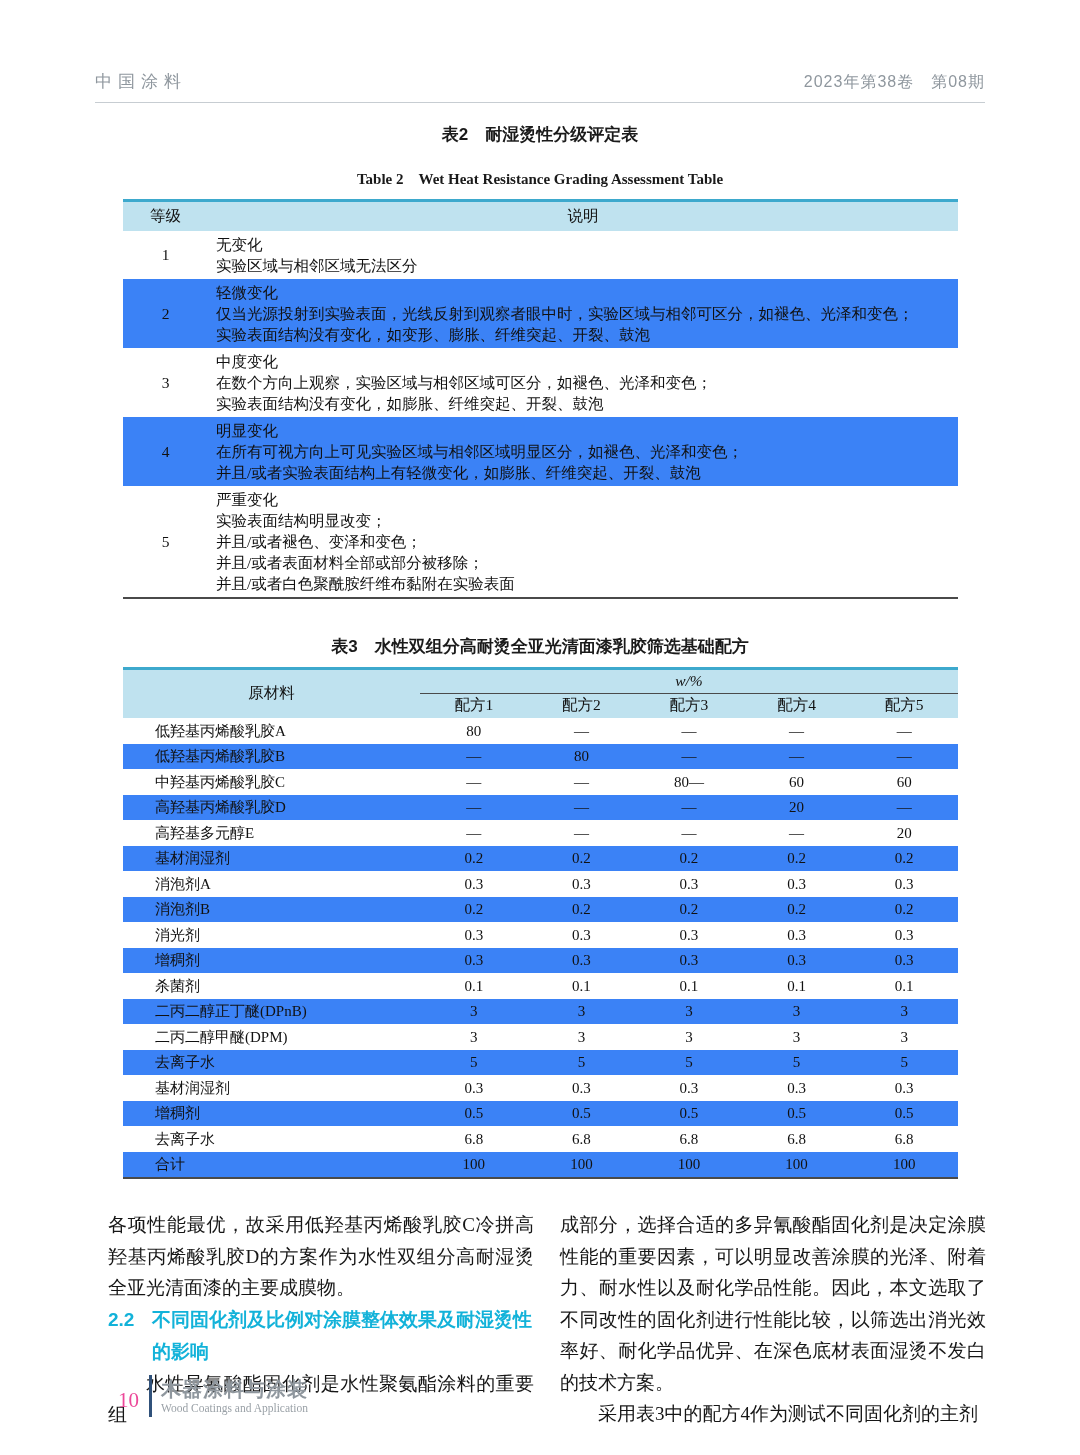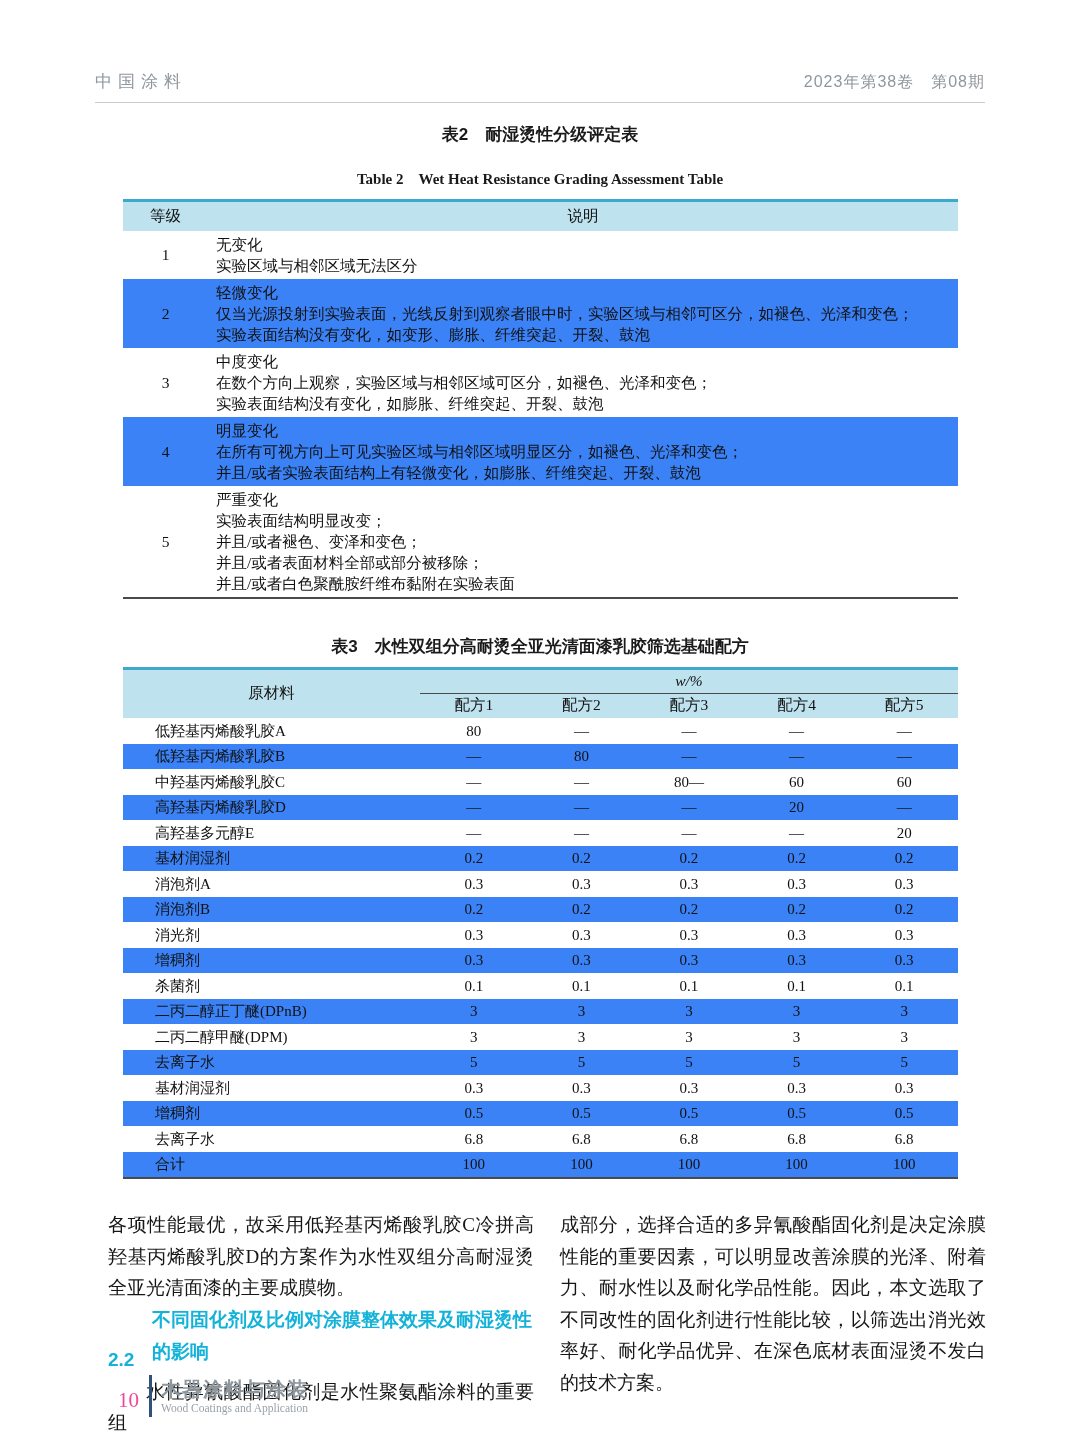--- a/index.html
+++ b/index.html
@@ -52,21 +52,21 @@
   .table3 .mat-cell { padding-left:32px; }
   .table3 .val-cell { text-align:center; }
 
   
   .body-cols { margin:30px 0 0 108px; width:878px; display:flex; gap:10px;justify-content:space-between; }
   .col { width:426px; font-size:19px; line-height:31.5px; text-align:justify; color:#161616; }
   .para { text-align:justify; }
   .para.indent { text-indent:2em; }
   .sec-heading { display:flex; color:#12b2d9; font-weight:bold;
     font-family:"Liberation Sans","DejaVu Sans",sans-serif; font-size:19px; line-height:32px; }
-  .sec-num { flex:0 0 44px;margin-top:40px; }
+  .sec-num { flex:0 0 44px; }
   .sec-text { flex:1; text-align:left; }
 
   
   .page-footer { position:absolute; left:118px; bottom:38px; display:flex; align-items:center; }
   .page-num { color:#ec4899; font-size:21px; font-family:"Liberation Serif","DejaVu Serif",serif; margin-right:10px; padding-top:8px; }
   .footer-bar { width:3px; height:42px; background:#30517a; margin-right:9px; }
   .footer-text-zh { color:#8f979e; font-weight:bold; font-size:20px; letter-spacing:1px;
     font-family:"Liberation Sans","DejaVu Sans",sans-serif; line-height:24px; }
   .footer-text-en { color:#9aa1a7; font-size:11.5px; font-family:"Liberation Serif","DejaVu Serif",serif; line-height:14px; }
 </style>
@@ -305,20 +305,21 @@
     <div class="col">
       <div class="para">各项性能最优，故采用低羟基丙烯酸乳胶C冷拼高羟基丙烯酸乳胶D的方案作为水性双组分高耐湿烫全亚光清面漆的主要成膜物。</div>
       <div class="sec-heading">
         <span class="sec-num">2.2</span>
         <span class="sec-text">不同固化剂及比例对涂膜整体效果及耐湿烫性的影响</span>
       </div>
       <div class="para indent">水性异氰酸酯固化剂是水性聚氨酯涂料的重要组</div>
     </div>
     <div class="col">
       <div class="para">成部分，选择合适的多异氰酸酯固化剂是决定涂膜性能的重要因素，可以明显改善涂膜的光泽、附着力、耐水性以及耐化学品性能。因此，本文选取了不同改性的固化剂进行性能比较，以筛选出消光效率好、耐化学品优异、在深色底材表面湿烫不发白的技术方案。</div>
+      <div class="para indent">采用表3中的配方4作为测试不同固化剂的主剂</div>
     </div>
   </div>
 
   <div class="page-footer">
     <span class="page-num">10</span>
     <span class="footer-bar"></span>
     <span>
       <div class="footer-text-zh">木器涂料与涂装</div>
       <div class="footer-text-en">Wood Coatings and Application</div>
     </span>

